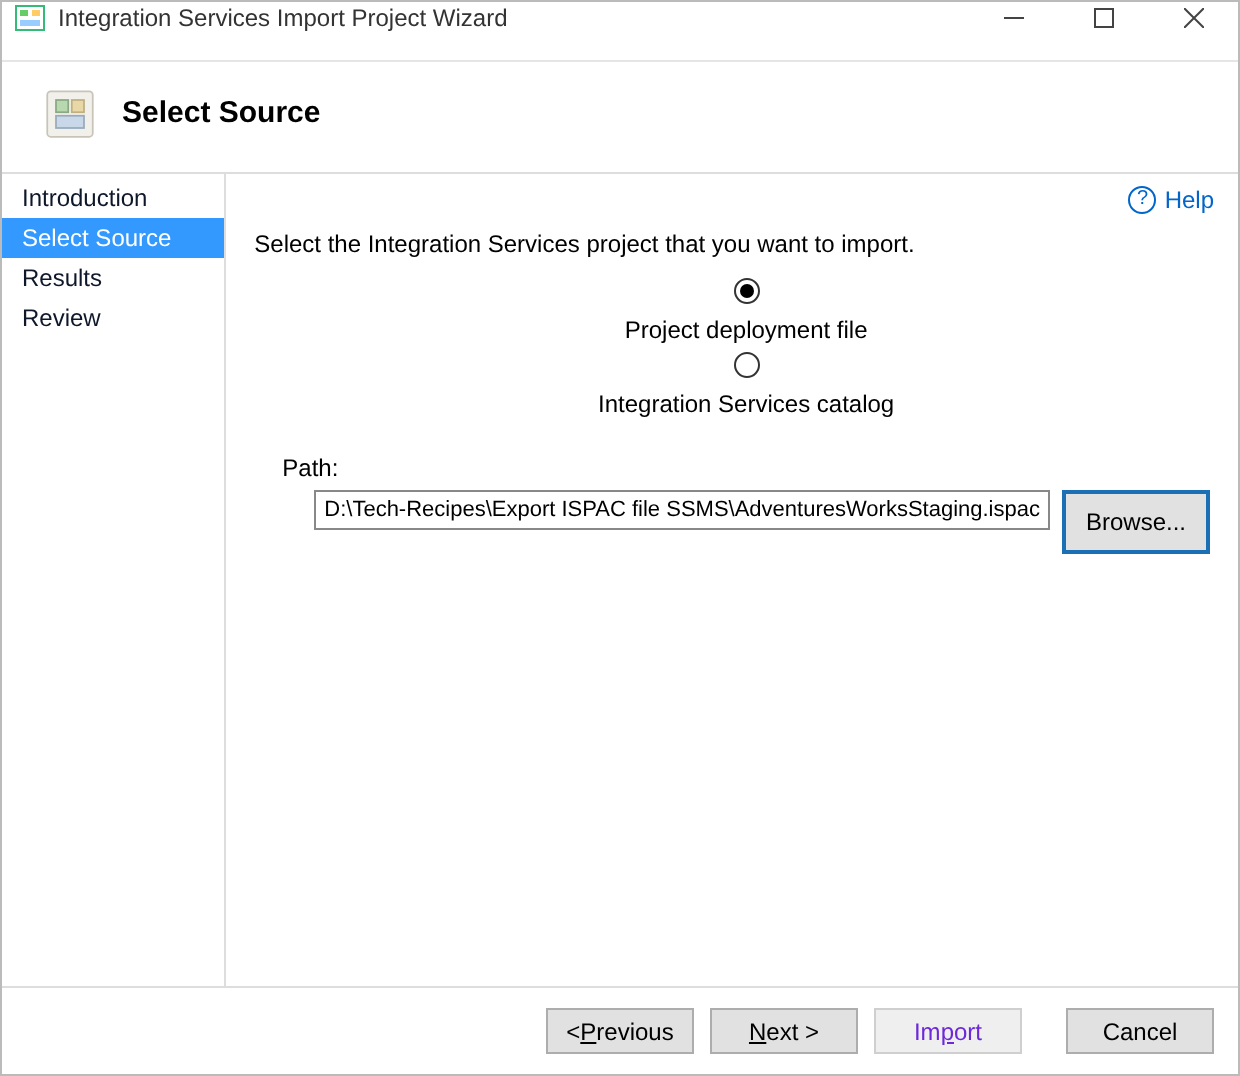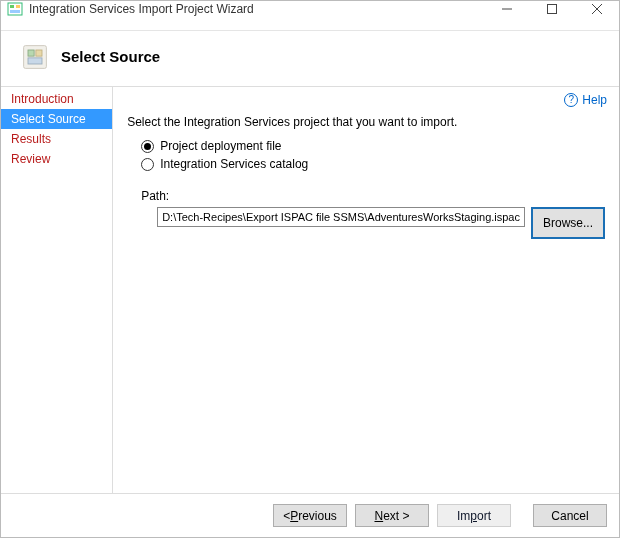--- a/index.html
+++ b/index.html
@@ -57,21 +57,21 @@
   }
   .sidebar {
     width: 188px;
     border-right: 1px solid #ddd;
     padding-top: 2px;
     position: relative;
   }
   .nav-item {
     padding: 2px 10px 2px 10px;
     font-size: 12px;
-    color: #b91c1c;
+    color: #0f172a;
     cursor: pointer;
     line-height: 16px;
   }
   .nav-item.selected {
     background: #3399ff;
     color: #fff;
   }
   .content {
     flex: 1;
     padding: 6px 14px 0 14px;
@@ -92,20 +92,21 @@
     font-size: 10px; line-height: 1;
   }
   .instruction {
     font-weight: normal;
     margin: 22px 0 10px 0;
     font-size: 12px;
   }
   .radio-row {
     display: flex; align-items: center; gap: 6px;
     margin: 4px 0 4px 14px;
+    flex-direction: column;
   }
   .radio {
     width: 13px; height: 13px; border-radius: 50%;
     border: 1px solid #333;
     display: flex; align-items: center; justify-content: center;
     background: #fff;
   }
   .radio.checked::after {
     content: ""; width: 7px; height: 7px; border-radius: 50%; background: #000;
   }
@@ -147,21 +148,21 @@
   .btn {
     min-width: 74px; height: 23px;
     border: 1px solid #adadad;
     background: #e1e1e1;
     font-size: 12px;
     display: flex; align-items: center; justify-content: center;
     cursor: pointer;
     padding: 0 8px;
   }
   .btn.disabled {
-    color: #0f172a;
+    color: #6d28d9;
     background: #efefef;
     border-color: #cfcfcf;
     cursor: default;
   }
   .underline-letter { text-decoration: underline; }
   .btn-gap { width: 6px; }
 </style>
 </head>
 <body>
 

